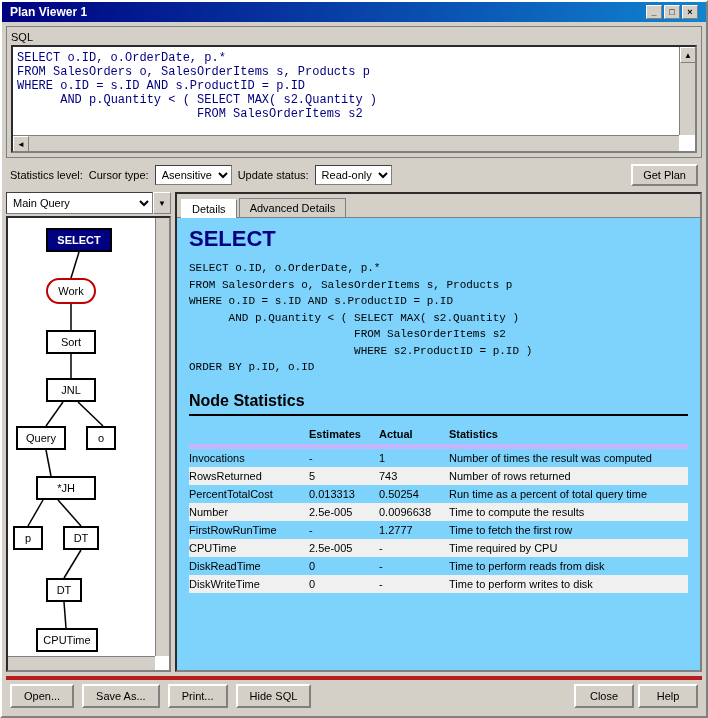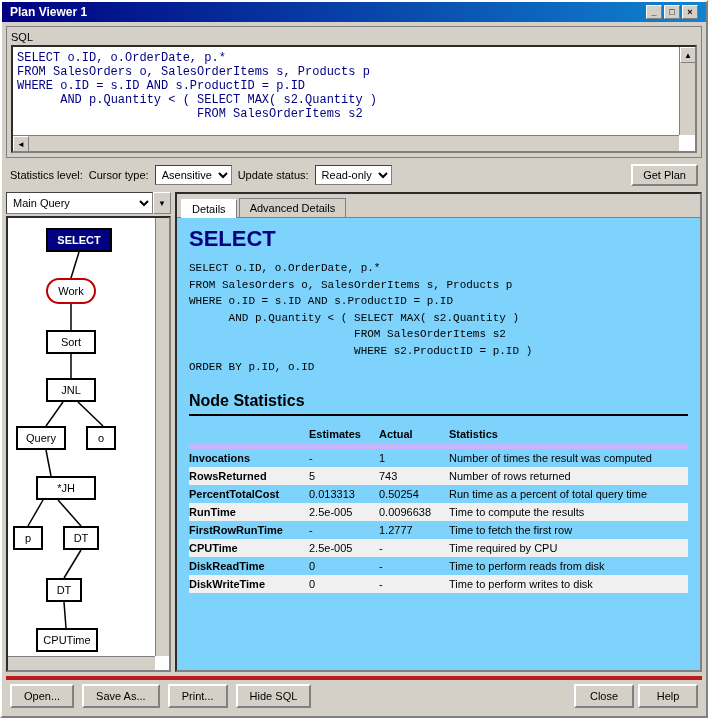--- a/index.html
+++ b/index.html
@@ -346,21 +346,21 @@
 
     .stats-table td {
       padding: 3px 6px 3px 0;
       vertical-align: top;
     }
 
     .stats-table tr:nth-child(even) td {
       background: #f0f0f0;
     }
 
-    .col-metric { width: 120px; font-weight: bold; }
+    .col-metric { width: 120px; font-weight: normal; }
     .col-est { width: 70px; }
     .col-act { width: 70px; }
     .col-desc { }
 
     
     .bottom-bar {
       display: flex;
       align-items: center;
       gap: 8px;
       padding: 4px;
@@ -545,21 +545,21 @@
       <td class="col-act">743</td>
       <td class="col-desc">Number of rows returned</td>
     </tr>
                 <tr>
       <td class="col-metric">PercentTotalCost</td>
       <td class="col-est">0.013313</td>
       <td class="col-act">0.50254</td>
       <td class="col-desc">Run time as a percent of total query time</td>
     </tr>
                 <tr>
-      <td class="col-metric">RunTime</td>
+      <td class="col-metric">Number</td>
       <td class="col-est">2.5e-005</td>
       <td class="col-act">0.0096638</td>
       <td class="col-desc">Time to compute the results</td>
     </tr>
                 <tr>
       <td class="col-metric">FirstRowRunTime</td>
       <td class="col-est">-</td>
       <td class="col-act">1.2777</td>
       <td class="col-desc">Time to fetch the first row</td>
     </tr>

